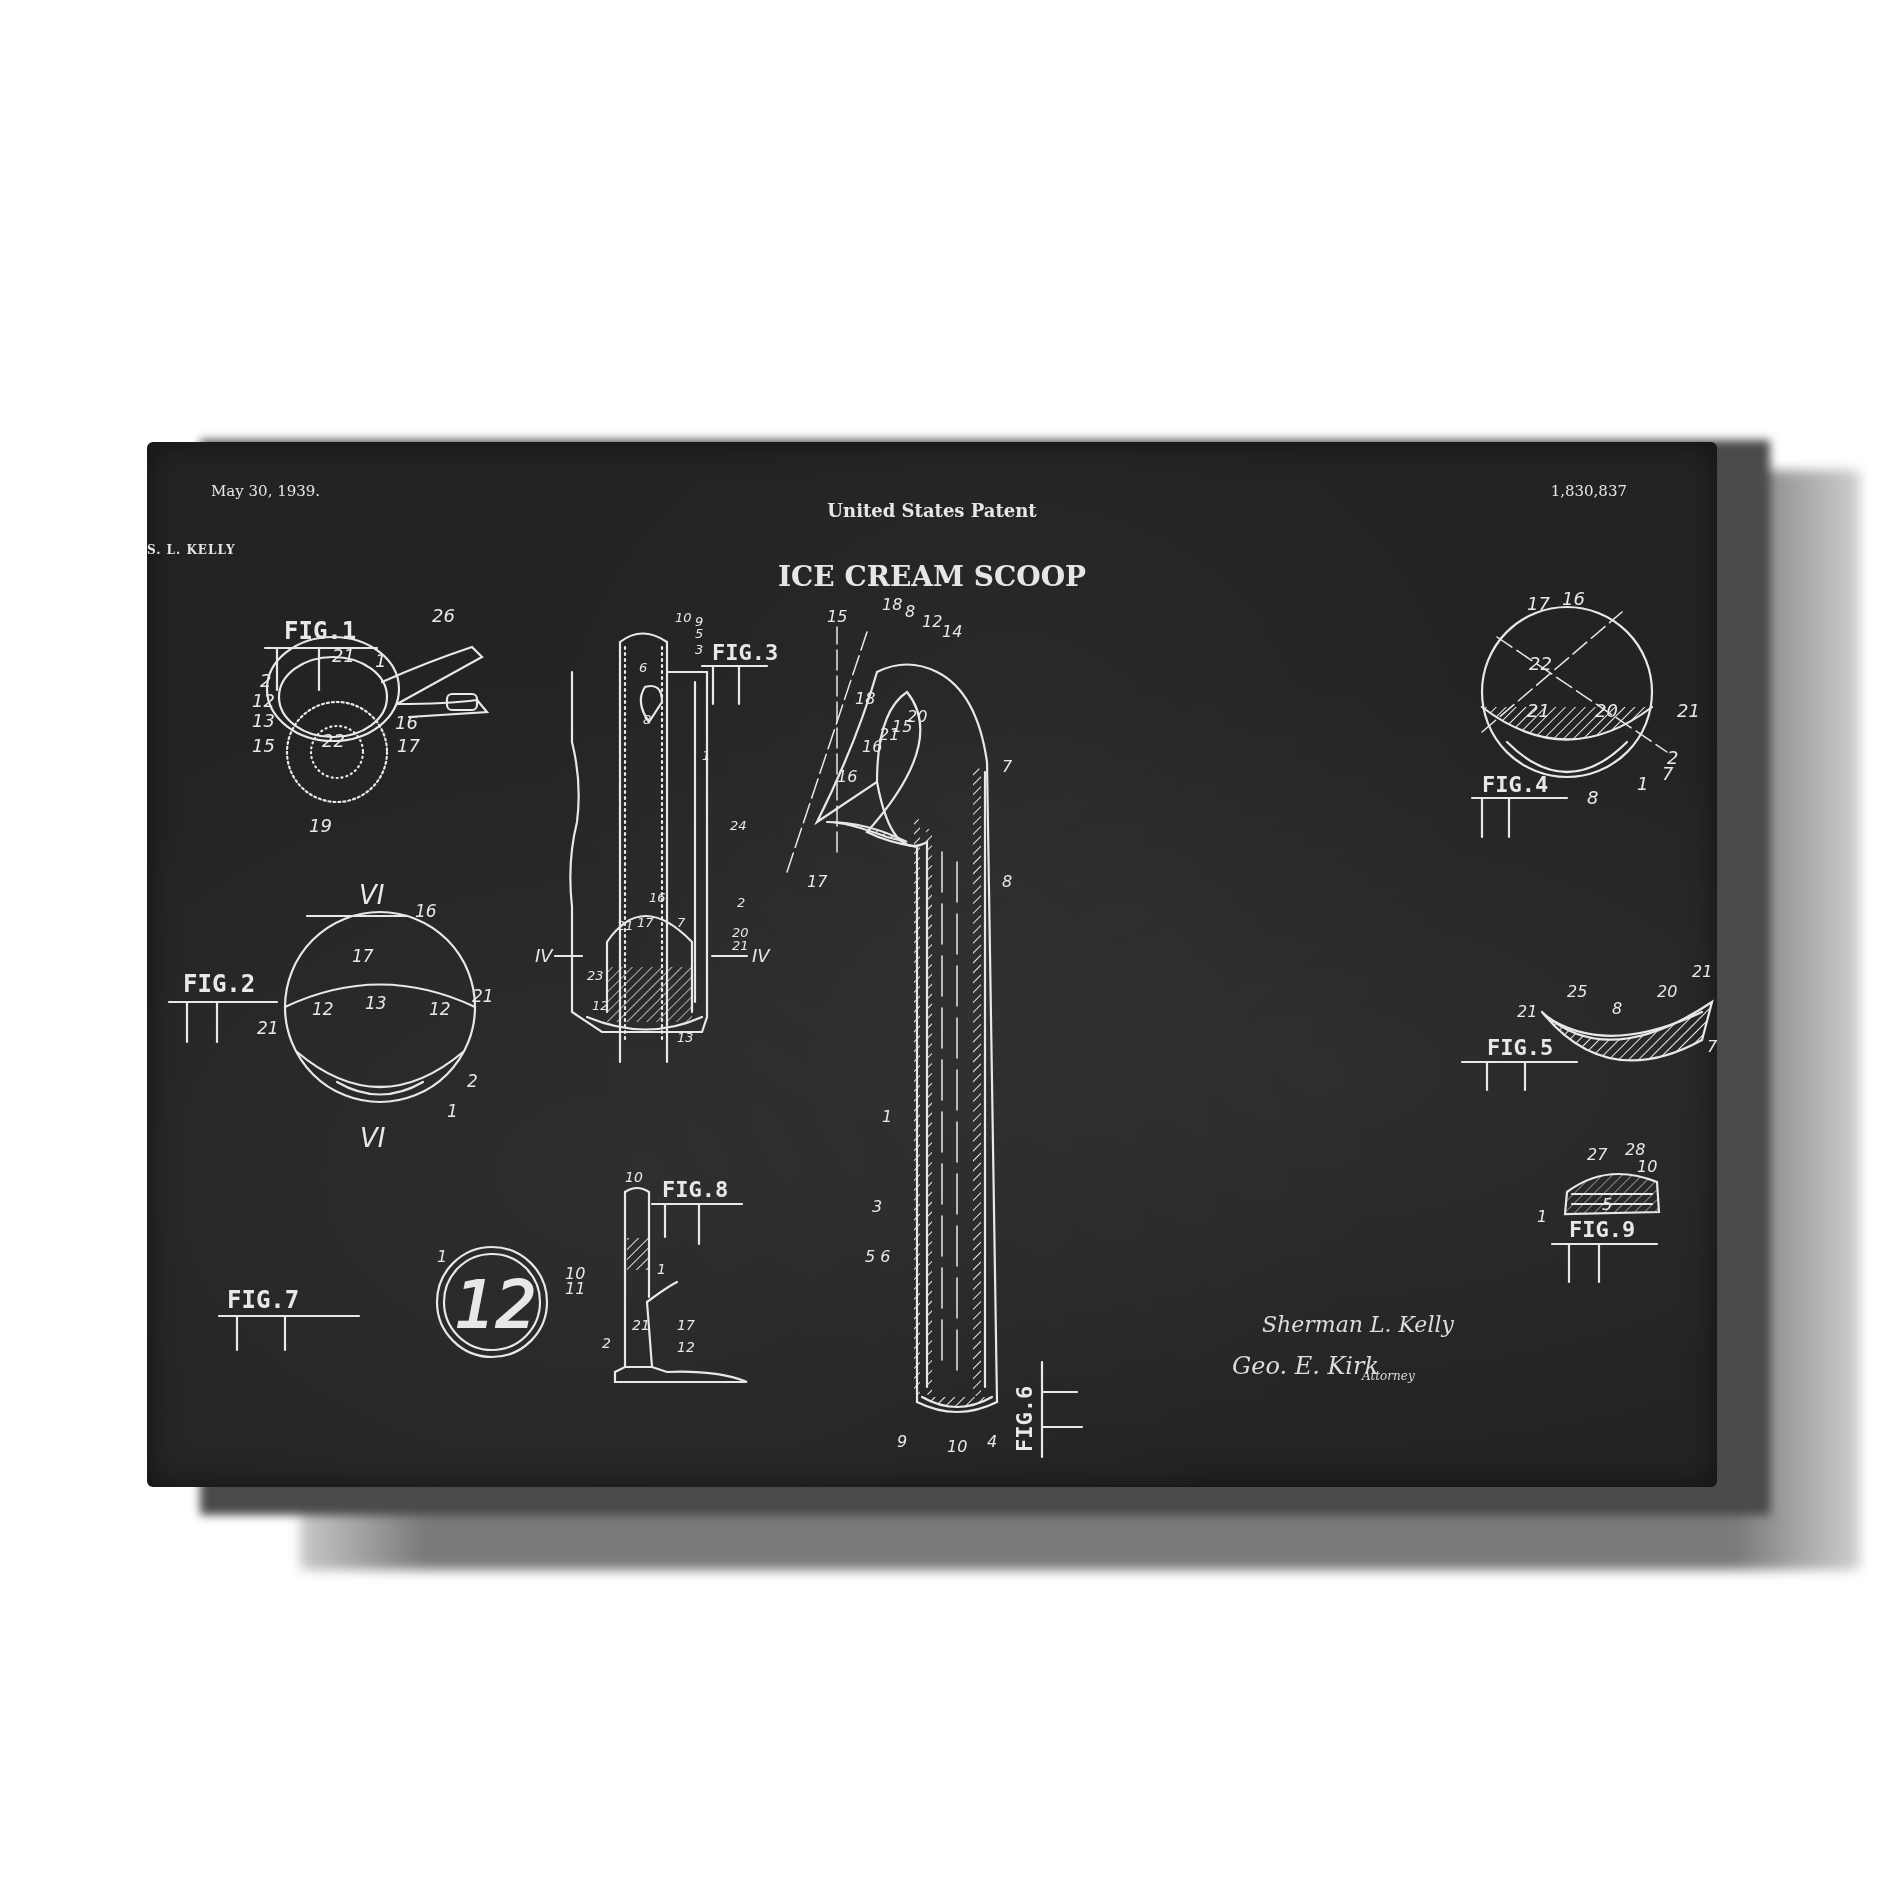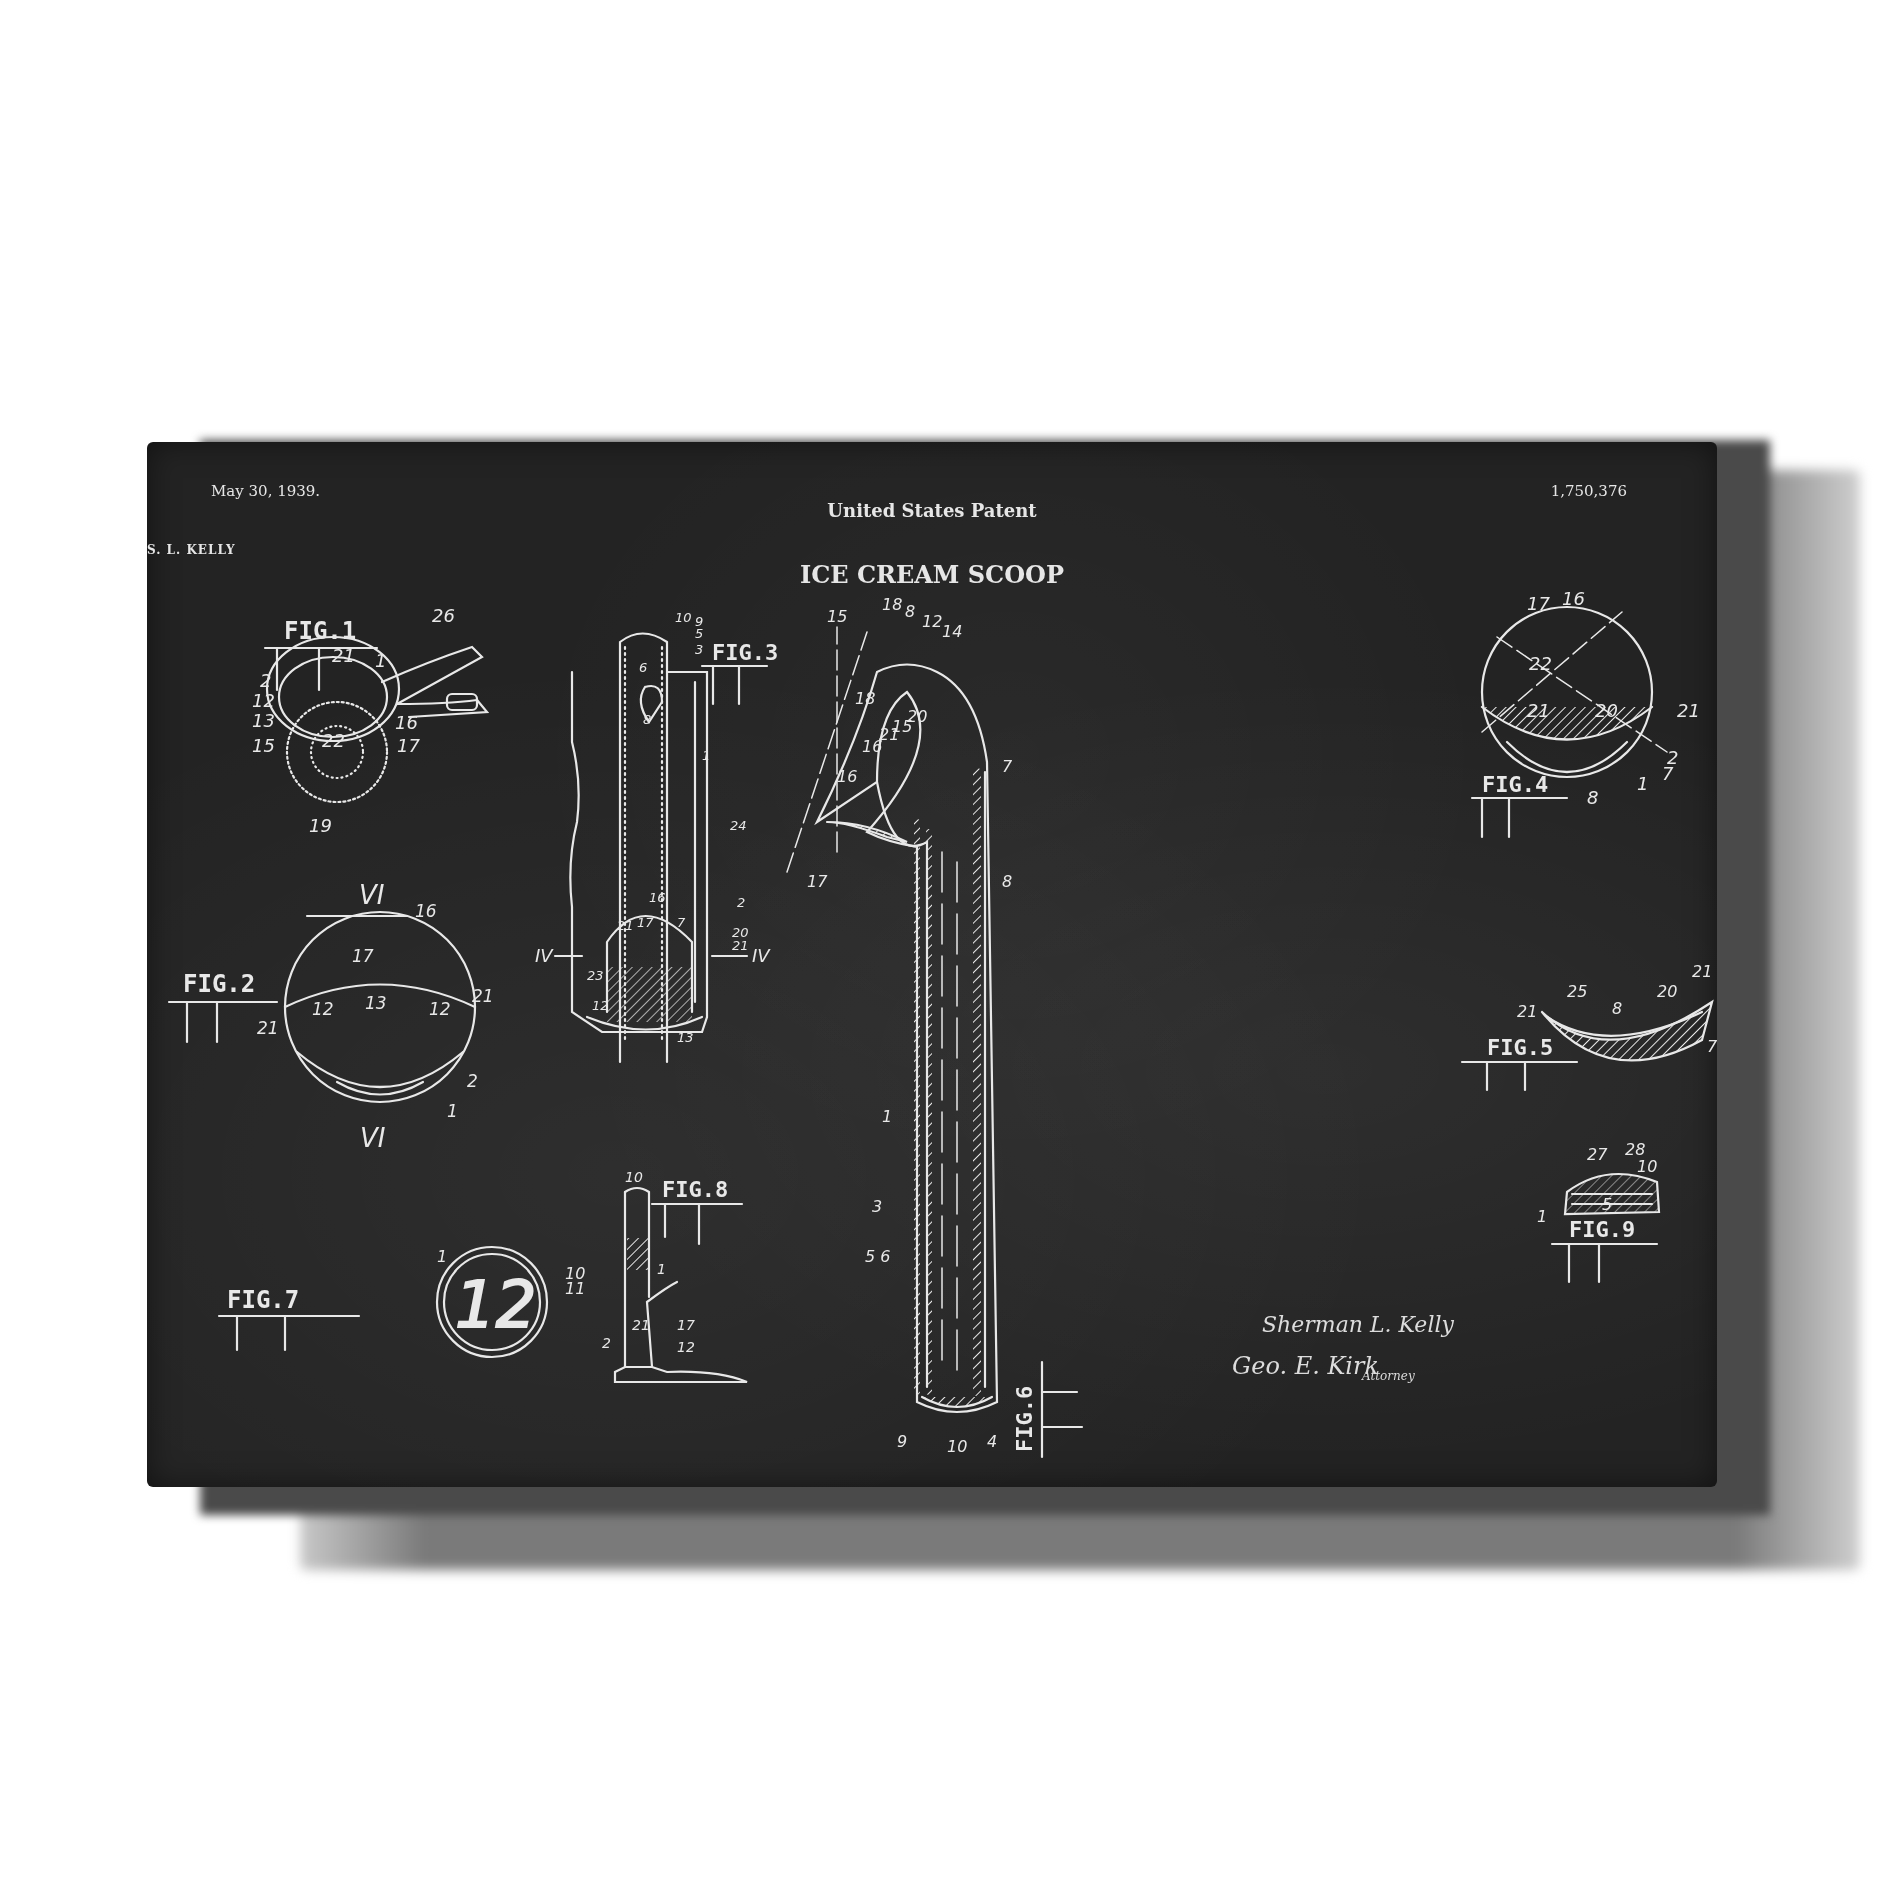--- a/index.html
+++ b/index.html
@@ -9,35 +9,35 @@
   .canvas { position:absolute; left:147px; top:422px; width:1570px; height:1045px; background:#232323; border-radius:6px;
             background-image: radial-gradient(ellipse at 30% 70%, rgba(255,255,255,0.05), transparent 50%),
                               radial-gradient(ellipse at 75% 60%, rgba(255,255,255,0.05), transparent 45%),
                               radial-gradient(ellipse at 55% 30%, rgba(255,255,255,0.03), transparent 40%);
             box-shadow: inset 0 0 30px rgba(0,0,0,0.5); overflow:hidden;margin-top:20px; }
   .txt { position:absolute; color:#e6e6e6; white-space:nowrap; }
   .date { left:64px; top:40px; font-size:15px; }
   .patno { right:90px; top:40px; font-size:15px; }
   .title { left:0; width:100%; text-align:center; top:58px; font-size:18px; font-weight:bold; }
   .inventor { left:0; width:100%; top:101px; font-size:12px; letter-spacing:1px; font-weight:bold; }
-  .subtitle { left:0; width:100%; text-align:center; top:118px; font-size:24px; font-weight:bold; }
+  .subtitle { left:0; width:100%; text-align:center; top:118px; font-size:28px; font-weight:bold; }
   svg.drawing { position:absolute; left:0; top:0; width:1570px; height:1045px; }
   svg text { font-family:"DejaVu Sans", sans-serif; fill:#e8e8e8; font-style:italic; }
   .figlabel { font-family:"DejaVu Sans Mono", monospace; font-style:normal; font-weight:bold; }
   .sig { position:absolute; color:#dcdcdc; font-family:"DejaVu Serif", serif; font-style:italic; }
 </style>
 </head>
 <body>
 
 <div class="shadow-far"></div>
 <div class="shadow-near"></div>
 
 <div class="canvas">
   <div class="txt date">May 30, 1939.</div>
-  <div class="txt patno">1,750,376</div>
+  <div class="txt patno">1,830,837</div>
   <div class="txt title">United States Patent</div>
   <div class="txt inventor">S. L. KELLY</div>
   <div class="txt subtitle">ICE CREAM SCOOP</div>
 
   <svg class="drawing" viewBox="0 0 1570 1045" fill="none" stroke="#e8e8e8" stroke-width="2.2" stroke-linecap="round">
     <defs>
       <pattern id="hatch" width="7" height="7" patternUnits="userSpaceOnUse" patternTransform="rotate(45)">
         <line x1="0" y1="0" x2="0" y2="7" stroke="#e8e8e8" stroke-width="2"></line>
       </pattern>
     </defs>

